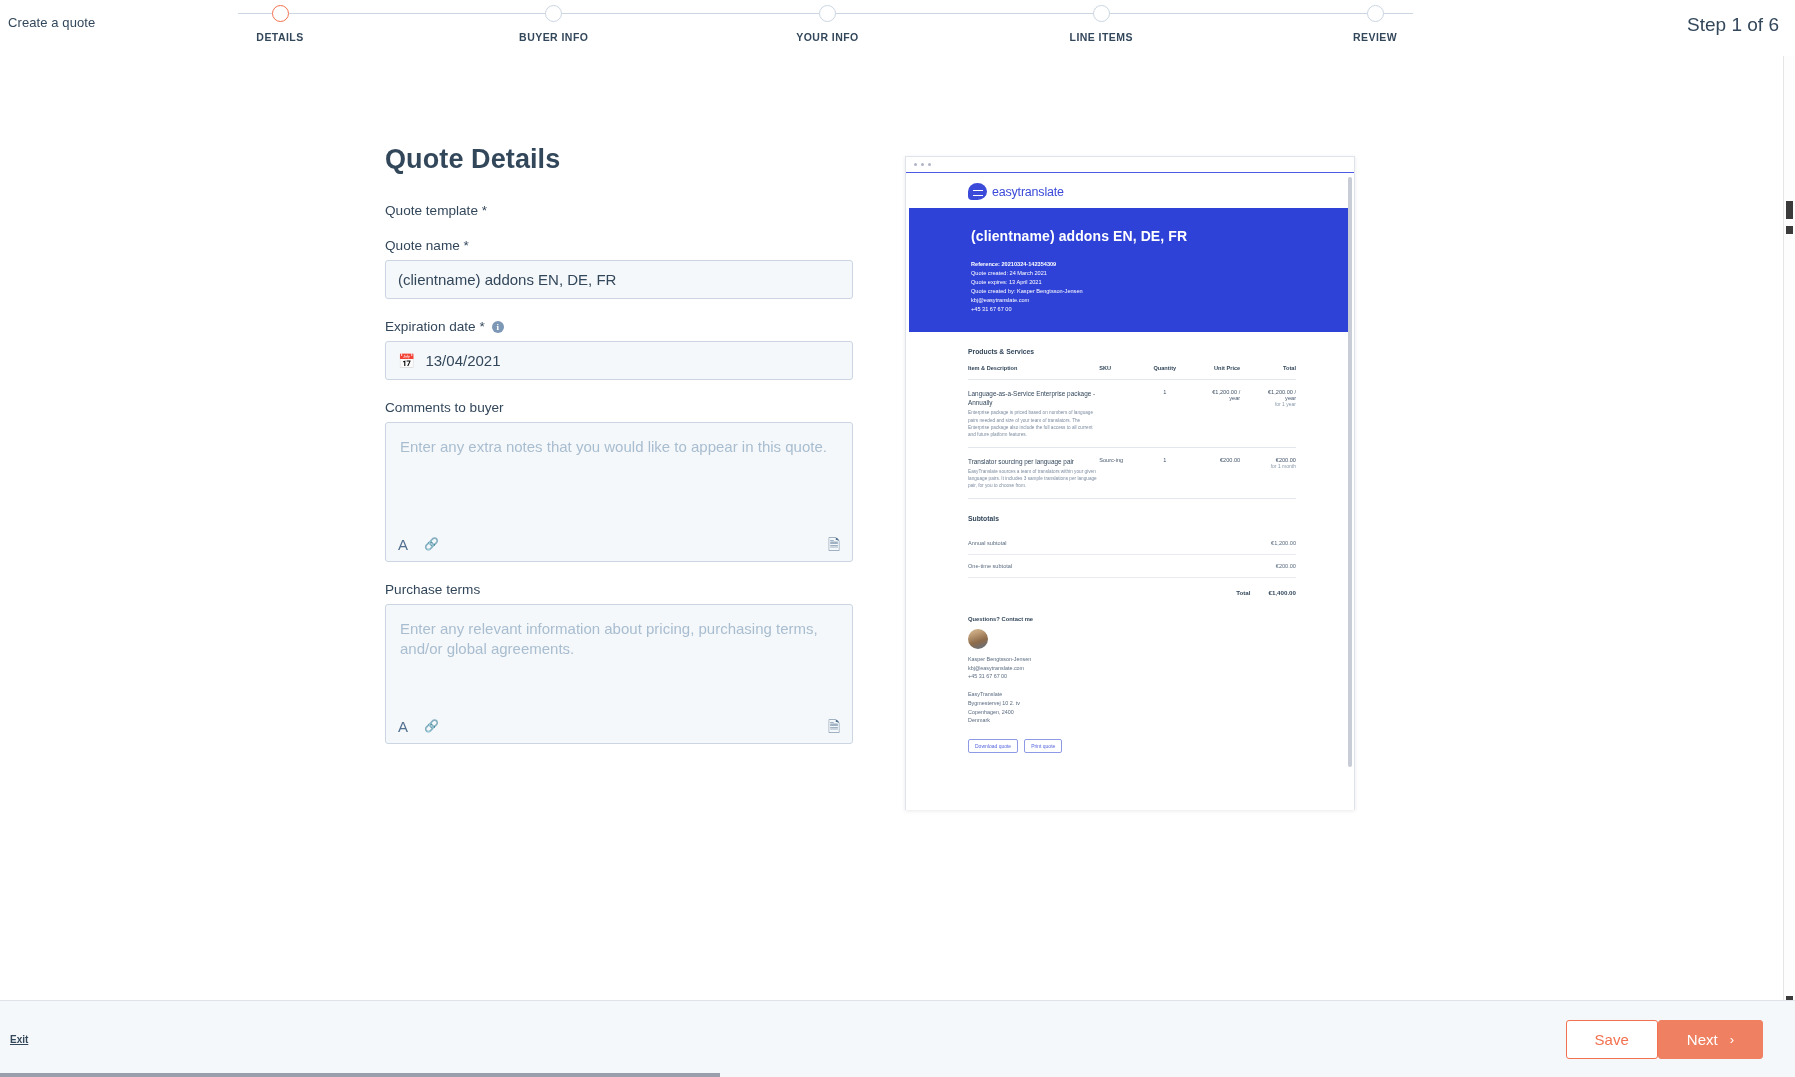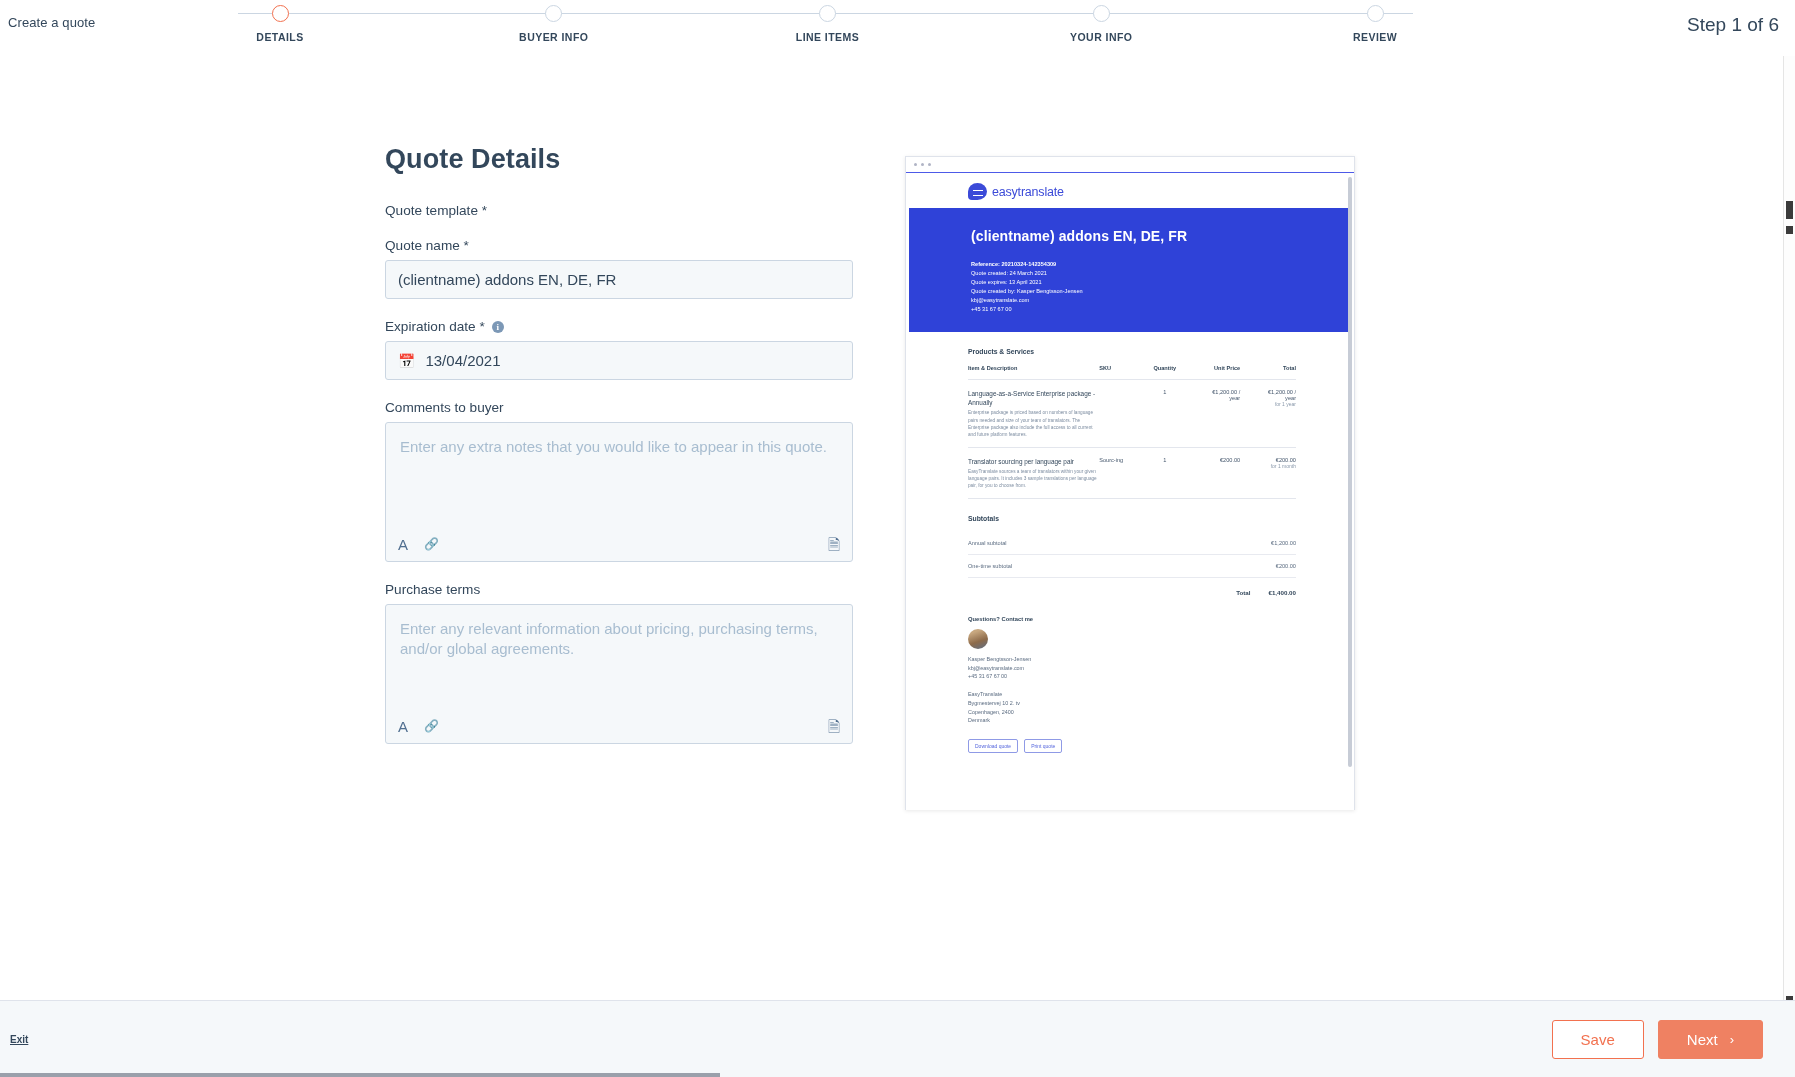--- a/index.html
+++ b/index.html
@@ -321,21 +321,21 @@
     margin-left: 10px;
     font-size: 10px;
     color: #33475b;
     text-decoration: underline;
     cursor: pointer;
     font-weight: bold;
   }
   .footer-actions {
     margin-left: auto;
     margin-right: 32px;
-    display: flex; align-items: center; gap: 14px;
+    display: flex; align-items: center; 
   }
   .btn {
     font-size: 15px;
     border-radius: 3px;
     padding: 11px 28px;
     cursor: pointer;
     line-height: 1;
   }
   .btn-save { background: #fff; color: #f2714f; border: 1px solid #f2714f; }
   .btn-next {
@@ -362,25 +362,25 @@
       <div class="step active">
         <div class="step-dot"></div>
         <div class="step-label">DETAILS</div>
       </div>
       <div class="step">
         <div class="step-dot"></div>
         <div class="step-label">BUYER INFO</div>
       </div>
       <div class="step">
         <div class="step-dot"></div>
-        <div class="step-label">LINE ITEMS</div>
+        <div class="step-label">YOUR INFO</div>
       </div>
       <div class="step">
         <div class="step-dot"></div>
-        <div class="step-label">YOUR INFO</div>
+        <div class="step-label">LINE ITEMS</div>
       </div>
       <div class="step">
         <div class="step-dot"></div>
         <div class="step-label">REVIEW</div>
       </div>
     </div>
   </div>
 
   <div class="step-counter">Step 1 of 6</div>
 </div>

